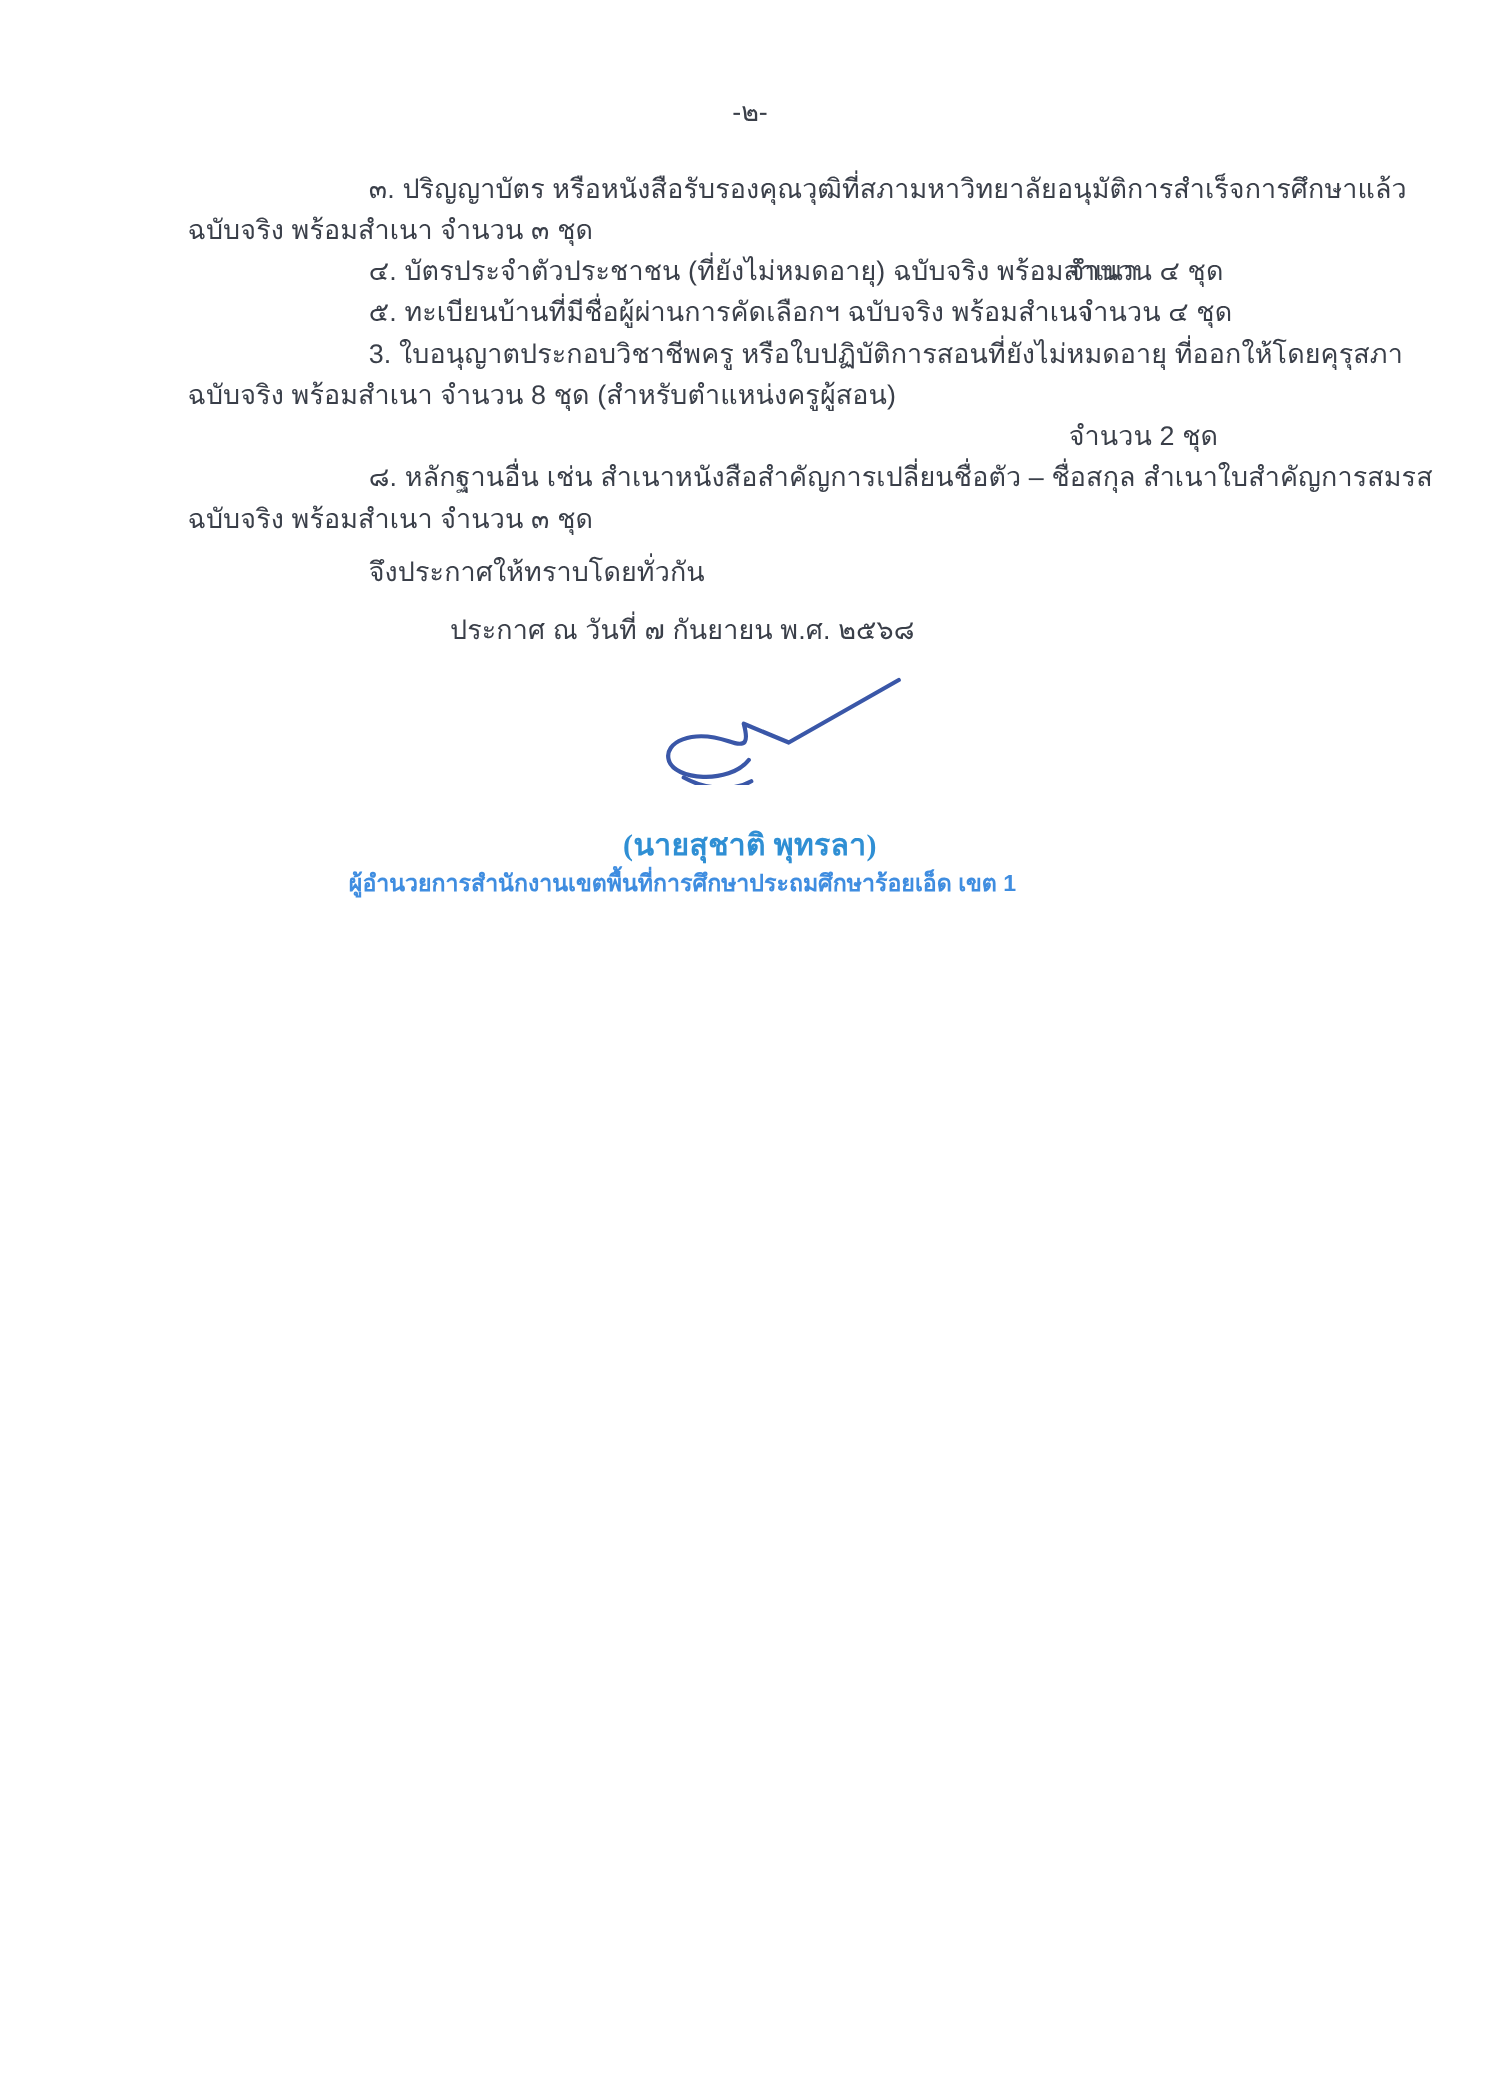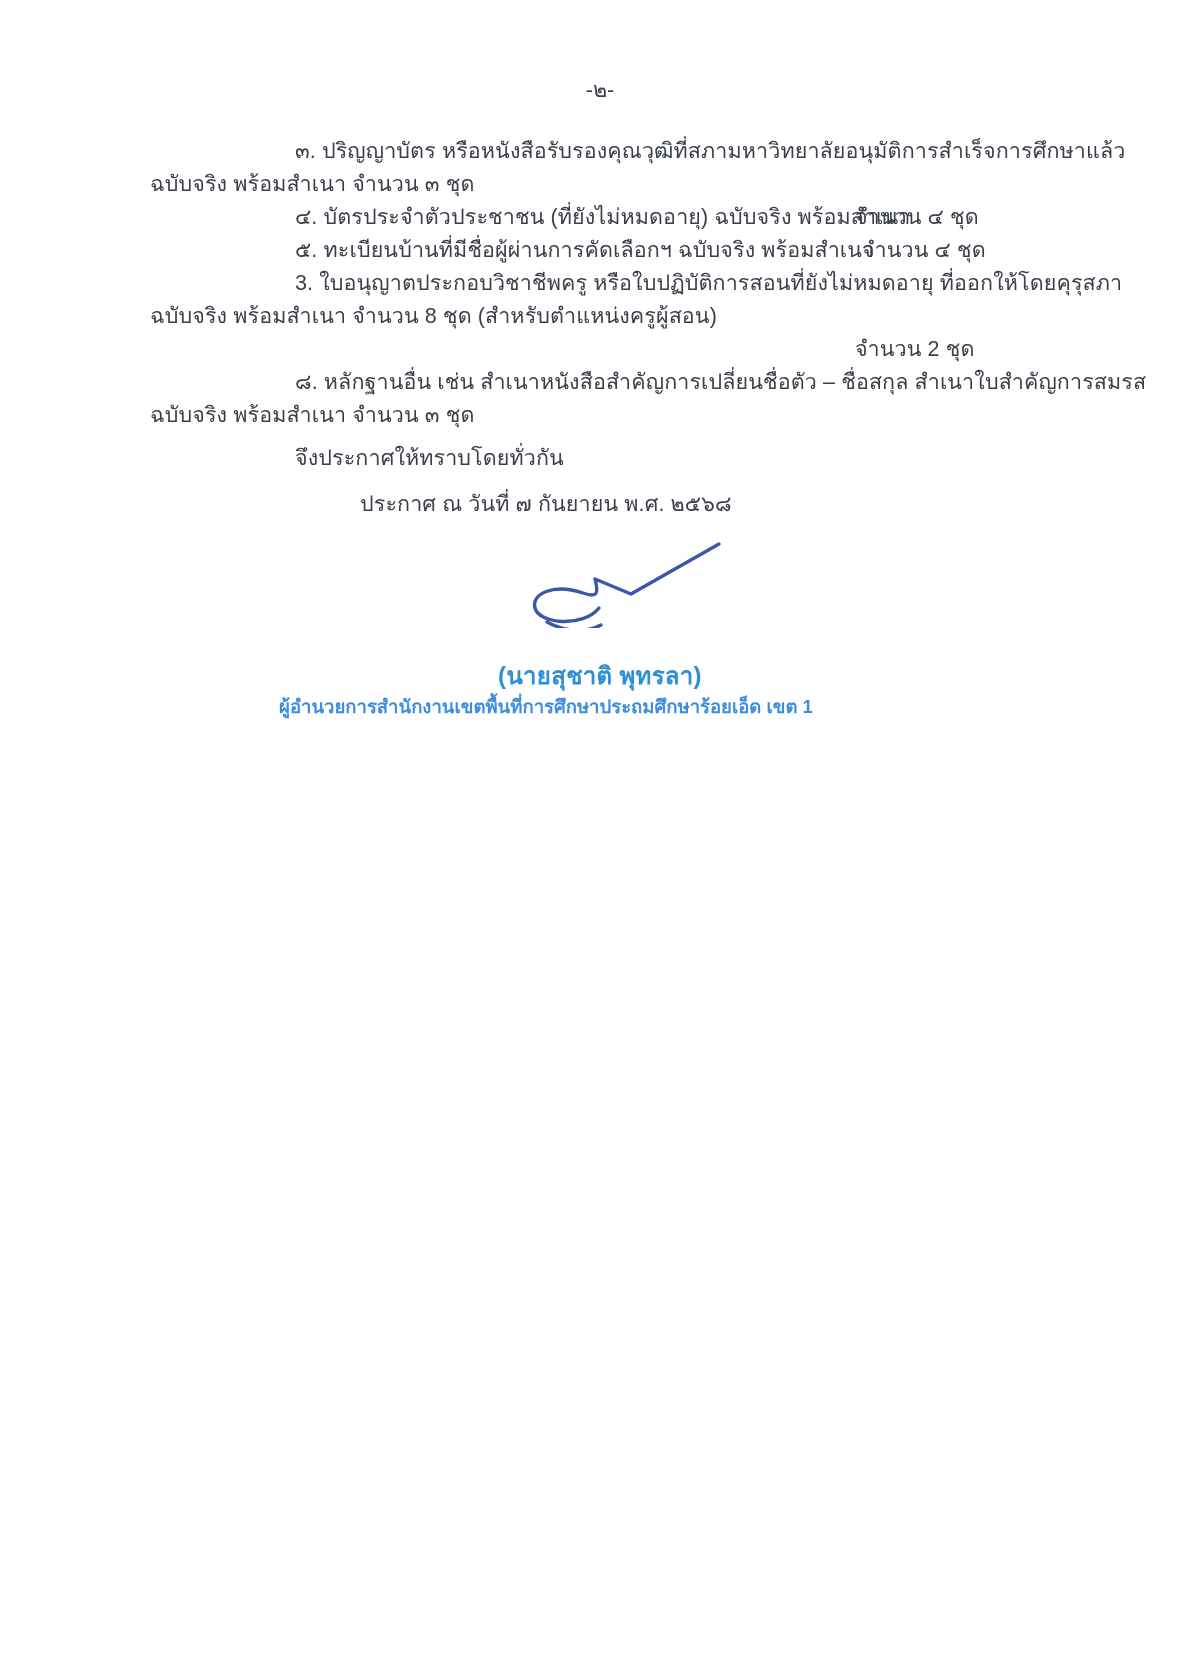--- a/index.html
+++ b/index.html
@@ -46,20 +46,21 @@
   .sig-name{
     position:absolute;
     top:656px;
     left:0;
     width:1200px;
     text-align:center;
     font-size:24px;
     font-weight:700;
     color:#2f8fd4;
     letter-spacing:.3px;
+    font-family:Liberation Serif, serif;
   }
   .sig-title{
     position:absolute;
     top:692px;
     left:0;
     width:1092px;
     text-align:center;
     font-size:18.5px;
     font-weight:600;
     color:#3f8de0;

